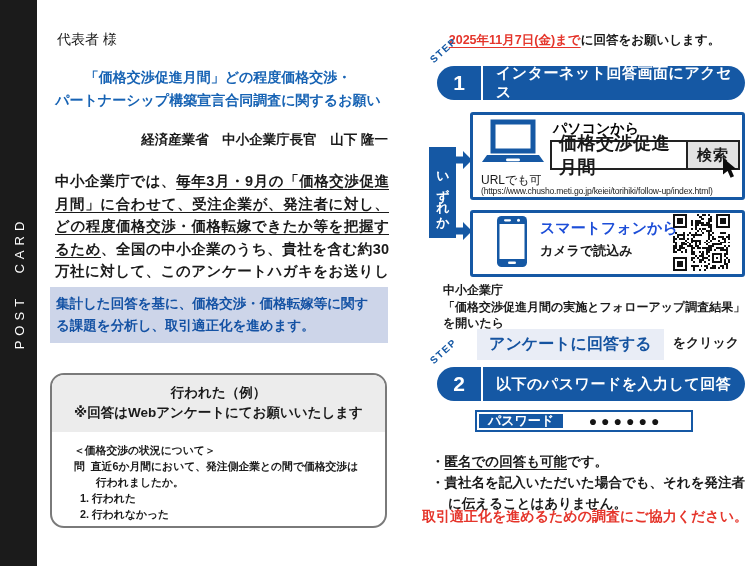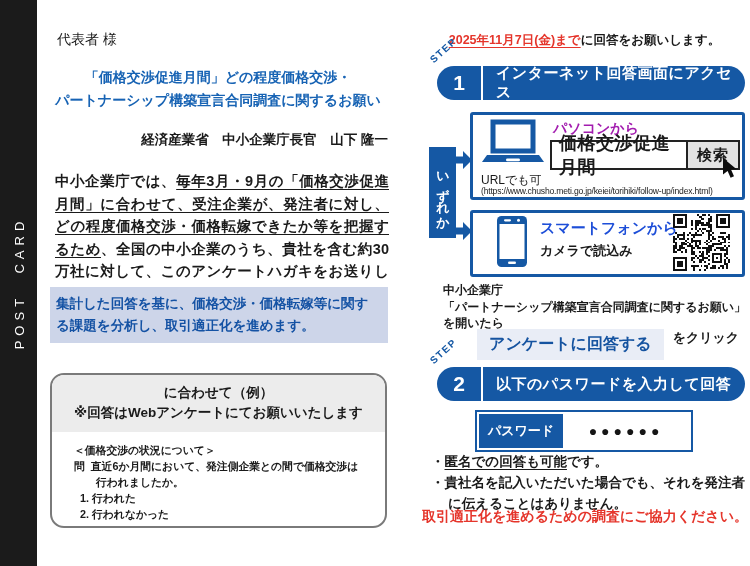--- a/index.html
+++ b/index.html
@@ -69,43 +69,43 @@
   .arrow { position:absolute; }
   #arrow1 { left:456px; top:151px; }
   #arrow2 { left:456px; top:222px; }
   .device-box {
     position:absolute; left:470px; width:275px; box-sizing:border-box;
     border:3px solid #1558a4; border-radius:3px; background:#fff;
   }
   #pc-box { top:112px; height:88px; }
   #phone-box { top:210px; height:67px; }
   .laptop-icon { position:absolute; left:482px; top:119px; }
-  .pc-heading { position:absolute; left:553px; top:120px; color:#a21caf; font-weight:bold; font-size:14px; }
+  .pc-heading { position:absolute; left:553px; top:120px; color:#000000; font-weight:bold; font-size:14px; }
   .searchbox {
     position:absolute; left:550px; top:140px; width:190px; height:30px; box-sizing:border-box;
     border:2px solid #222; background:#fff; display:flex;
   }
   .search-query { flex:1; display:flex; align-items:center; padding-left:7px;
     font-size:18px; font-weight:bold; letter-spacing:0.5px; }
   .search-btn { flex:0 0 50px; background:#e3e3e3; border-left:2px solid #222;
     display:flex; align-items:center; justify-content:center; font-size:15px; font-weight:bold; letter-spacing:1px; }
   .cursor-icon { position:absolute; left:723px; top:158px; }
   .url-note { position:absolute; left:481px; top:172px; font-size:12px; font-weight:normal; }
   .url-line { position:absolute; left:481px; top:186px; font-size:8.6px; letter-spacing:-0.2px; color:#222; }
   .phone-icon { position:absolute; left:497px; top:216px; }
   .ph-heading { position:absolute; left:540px; top:219px; color:#1d4ed8; font-weight:bold; font-size:15px; }
   .ph-sub { position:absolute; left:540px; top:242px; font-size:13px; font-weight:bold; }
   .qr { position:absolute; left:673px; top:214px; }
   .after-access { position:absolute; left:443px; top:282px; width:304px;
     font-size:12px; font-weight:bold; line-height:16.5px; }
-  .answer-row { position:absolute; left:477px; top:329px; display:flex; align-items:flex-start; }
+  .answer-row { position:absolute; left:477px; top:329px; display:flex; align-items:center; }
   .answer-btn { background:#e9edf6; color:#1553a0; font-weight:bold; font-size:16px; padding:5px 12px; }
   .answer-note { font-size:13px; font-weight:bold; margin-left:9px; padding-bottom:4px; }
   .pwbar {
-    position:absolute; left:475px; top:410px; width:218px; height:42px; box-sizing:border-box;
+    position:absolute; left:475px; top:410px; width:218px; height:22px; box-sizing:border-box;
     border:2px solid #1558a4; background:#fff; display:flex; padding:2px;
   }
   .pw-label { flex:0 0 84px; background:#1558a4; color:#fff; font-weight:bold; font-size:13px;
     display:flex; align-items:center; justify-content:center; }
   .pw-dots { flex:1; display:flex; align-items:center; justify-content:center;
     font-size:14px; letter-spacing:4px; color:#151515; }
   .bullets { position:absolute; left:431px; top:451px; width:316px;
     font-size:13.5px; font-weight:bold; line-height:21px; }
   .bullet { padding-left:17px; text-indent:-17px; }
   .footer-note { position:absolute; left:420px; top:508px; width:330px; text-align:center;
@@ -129,21 +129,21 @@
   </div>
 
   <div class="sender">経済産業省　中小企業庁長官　山下 隆一</div>
 
   <div class="body-text"><span>中小企業庁では、</span><span class="u">毎年3月・9月の「価格交渉促進月間」に合わせて、受注企業が、発注者に対し、どの程度価格交渉・価格転嫁できたか等を把握するため</span><span>、全国の中小企業のうち、貴社を含む約30万社に対して、このアンケートハガキをお送りしています。</span></div>
 
   <div class="highlight">集計した回答を基に、価格交渉・価格転嫁等に関する課題を分析し、取引適正化を進めます。</div>
 
   <div class="qbox">
     <div class="qbox-head">
-      <div>に合わせて（例）</div>
+      <div>行われた（例）</div>
       <div>※回答はWebアンケートにてお願いいたします</div>
     </div>
     <div class="qbox-body">
       <div>＜価格交渉の状況について＞</div>
       <div class="q-line"><span>問</span>&nbsp;&nbsp;<span>直近6か月間において、発注側企業との間で価格交渉は行われましたか。</span></div>
       <div class="q-opt">1. 行われた</div>
       <div class="q-opt">2. 行われなかった</div>
     </div>
   </div>
 
@@ -454,21 +454,21 @@
         <rect x="25" y="27" width="1" height="1"></rect>
         <rect x="27" y="27" width="1" height="1"></rect>
         <rect x="10" y="28" width="1" height="1"></rect>
         <rect x="13" y="28" width="1" height="1"></rect>
         <rect x="16" y="28" width="1" height="1"></rect>
       </g>
   </svg>
 
   <div class="after-access">
     <div>中小企業庁</div>
-    <div>「パートナーシップ構築宣言合同調査に関するお願い」</div>
+    <div>「価格交渉促進月間の実施とフォローアップ調査結果」</div>
     <div>を開いたら</div>
   </div>
 
   <div class="answer-row">
     <span class="answer-btn">アンケートに回答する</span>
     <span class="answer-note">をクリック</span>
   </div>
 
   <div class="step-banner" id="step2">
     <span class="step-rot">STEP</span>

